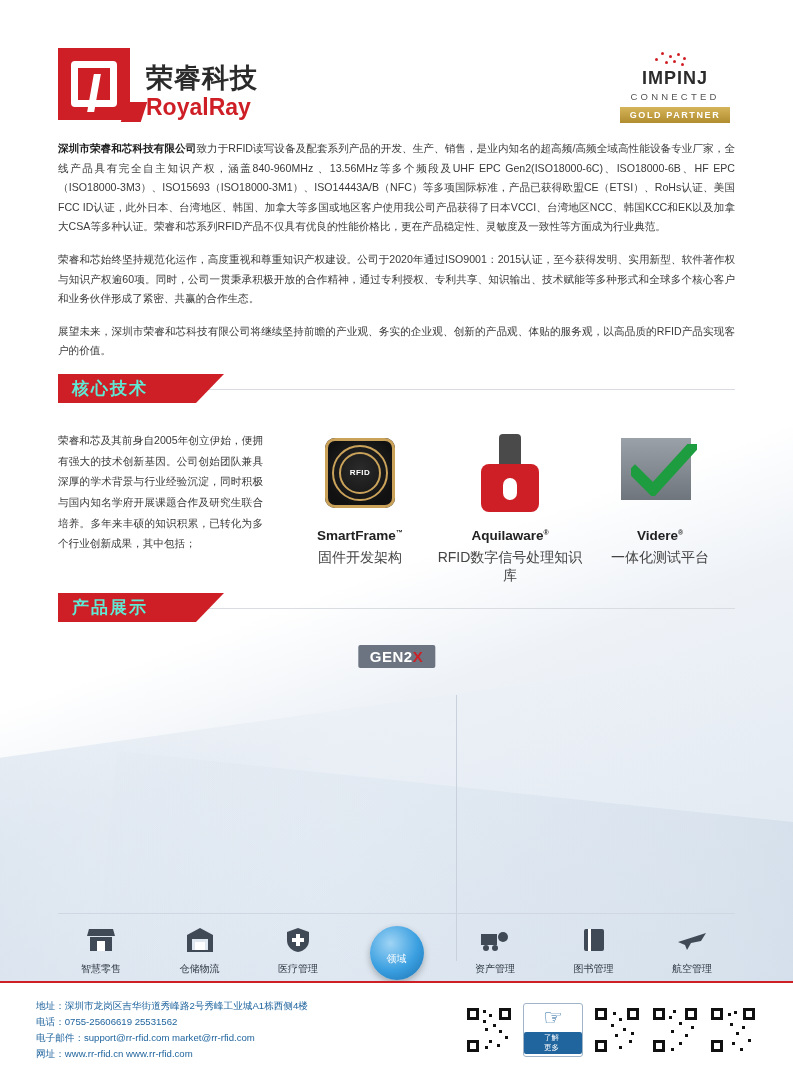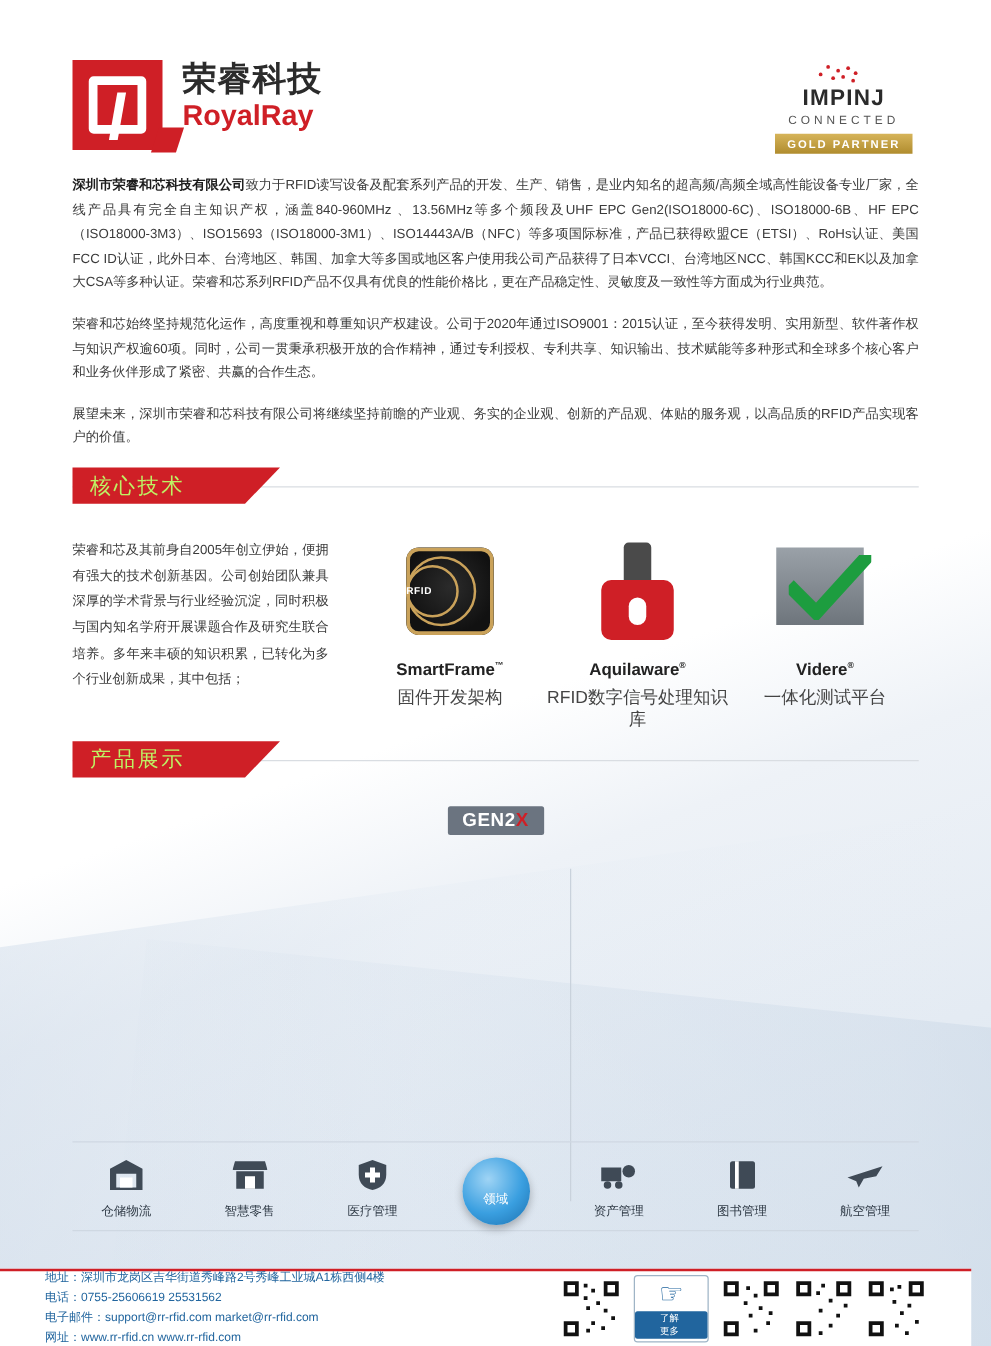--- a/index.html
+++ b/index.html
@@ -31,21 +31,21 @@
     transform: rotate(6deg);
     pointer-events:none;
   }
 
   
   .header {
     position:relative;
     padding: 48px 58px 0 58px;
     display:flex; align-items:flex-start; justify-content:space-between;
   }
-  .logo-block { display:flex; align-items:flex-start; gap:16px; }
+  .logo-block { display:flex; align-items:flex-end; gap:16px; }
   .logo-mark {
     width:72px; height:72px; background:#cf1f26; position:relative;
     display:flex; align-items:center; justify-content:center;
   }
   .logo-mark .inner {
     width:46px;height:46px;border:7px solid #ffffff;border-radius:4px;position:relative;
   }
   .logo-mark .inner:after{
     content:""; position:absolute; left:50%; top:6px; width:7px; height:38px;
     background:#ffffff; transform:translateX(-50%) skewX(-10deg);
@@ -76,21 +76,21 @@
     font-size:10.6px; line-height:1.85; color:#3a3a3a; margin:0 0 13px 0; text-align:justify;
   }
   .copy p b { color:#1d1d1d; }
 
   
   .banner {
     position:relative; margin: 14px 0 0 58px; width:138px; height:29px;
     background:#cf1f26; display:flex; align-items:center;
   }
   .banner span {
-    color:#bef264; font-size:17px; font-weight:normal; letter-spacing:2px; padding-left:14px;
+    color:#5eead4; font-size:17px; font-weight:bold; letter-spacing:2px; padding-left:14px;
   }
   .banner:after{
     content:""; position:absolute; right:-28px; top:0;
     border-top:29px solid #cf1f26; border-right:28px solid transparent;
   }
   .banner-line {
     position:absolute; left:58px; right:58px; height:1px; background:#d9dde2;
   }
 
   
@@ -102,21 +102,21 @@
   .core-item { text-align:center; width:150px; }
   .core-icon { height:86px; display:flex; align-items:center; justify-content:center; }
   .core-name { font-size:13.5px; font-weight:bold; color:#222; margin-top:12px; }
   .core-name sup { font-size:7px; vertical-align:super; }
   .core-desc { font-size:14px; color:#444; margin-top:6px; }
 
   
   .chip {
     width:70px;height:70px;border-radius:10px;
     background:radial-gradient(circle at 50% 45%, #2b2b2b 0%, #111 70%);
-    position:relative; display:flex;align-items:center;justify-content:flex-start;
+    position:relative; display:flex;align-items:center;justify-content:center;
     box-shadow: inset 0 0 0 3px #caa25a;
   }
   .chip .ring { position:absolute; border:2px solid #caa25a; border-radius:50%; }
   .chip .r1{ width:56px;height:56px;}
   .chip .r2{ width:42px;height:42px;}
   .chip .lbl{ color:#fff; font-size:8px; font-weight:bold; letter-spacing:0.5px; z-index:2;}
   
   .aqui { position:relative; width:74px; height:78px; }
   .aqui .top { position:absolute; left:26px; top:0; width:22px; height:36px; background:#4a4a4a; border-radius:4px 4px 0 0;}
   .aqui .bot { position:absolute; left:8px; top:30px; width:58px; height:48px; background:#cf1f26; border-radius:8px;}
@@ -151,21 +151,21 @@
     position:absolute; left:50%; top:-6px; transform:translateX(-50%);
     width:54px;height:54px;border-radius:50%;
     background:radial-gradient(circle at 38% 32%, #9fd4f5 0%, #3a9fe0 55%, #1b6fae 100%);
     box-shadow:0 3px 7px rgba(0,0,0,0.28);
   }
   .ind.active .nm { color:#ffffff; position:relative; z-index:3; margin-top:-14px; }
   .ind.active .gi { position:relative; z-index:3; color:#ffffff; }
 
   
   .footer {
-    position:absolute; left:0; right:16px; bottom:0; height:62px;
+    position:absolute; left:0; right:0; bottom:0; height:96px;
     background:#ffffff;
     border-top:2px solid #cf1f26;
     display:flex; align-items:center; padding: 0 36px;
   }
   .f-contact { font-size:9.6px; color:#21659e; line-height:1.65; width:330px; }
   .f-codes { flex:1; display:flex; align-items:center; justify-content:flex-end; gap:10px; }
   .qr { width:48px;height:48px; background:#ffffff; position:relative; }
   .hand-box {
     width:60px; height:54px; border:1px solid #9fb4c6; border-radius:3px;
     display:flex; flex-direction:column; align-items:center; justify-content:center;
@@ -278,36 +278,36 @@
     <div class="gen2x"><span>GEN2</span><em>X</em></div>
     <div class="divider-v"></div>
 
   </div>
 
   <div class="industries">
 
     <div class="ind">
       <div class="gi">
         <svg width="28" height="26" viewBox="0 0 28 26" fill="currentColor">
-            <path d="M14 1 1 8v17h26V8L14 1zm-8 11h16v11H6V12z"></path>
-            <rect x="9" y="15" width="10" height="8" fill="#fff"></rect>
-          </svg>
-      </div>
-      <div class="nm">仓储物流</div>
-    </div>
-
-    <div class="ind">
-      <div class="gi">
-        <svg width="28" height="26" viewBox="0 0 28 26" fill="currentColor">
             <path d="M2 2h24l2 7H0l2-7z"></path>
             <rect x="3" y="10" width="22" height="14"></rect>
             <rect x="10" y="14" width="8" height="10" fill="#fff"></rect>
           </svg>
       </div>
       <div class="nm">智慧零售</div>
+    </div>
+
+    <div class="ind">
+      <div class="gi">
+        <svg width="28" height="26" viewBox="0 0 28 26" fill="currentColor">
+            <path d="M14 1 1 8v17h26V8L14 1zm-8 11h16v11H6V12z"></path>
+            <rect x="9" y="15" width="10" height="8" fill="#fff"></rect>
+          </svg>
+      </div>
+      <div class="nm">仓储物流</div>
     </div>
 
 
     <div class="ind">
       <div class="gi">
         <svg width="26" height="26" viewBox="0 0 26 26" fill="currentColor">
             <path d="M13 1 2 5v8c0 7 5 11 11 12 6-1 11-5 11-12V5L13 1z"></path>
             <path d="M11 7h4v4h4v4h-4v4h-4v-4H7v-4h4V7z" fill="#fff"></path>
           </svg>
       </div>

